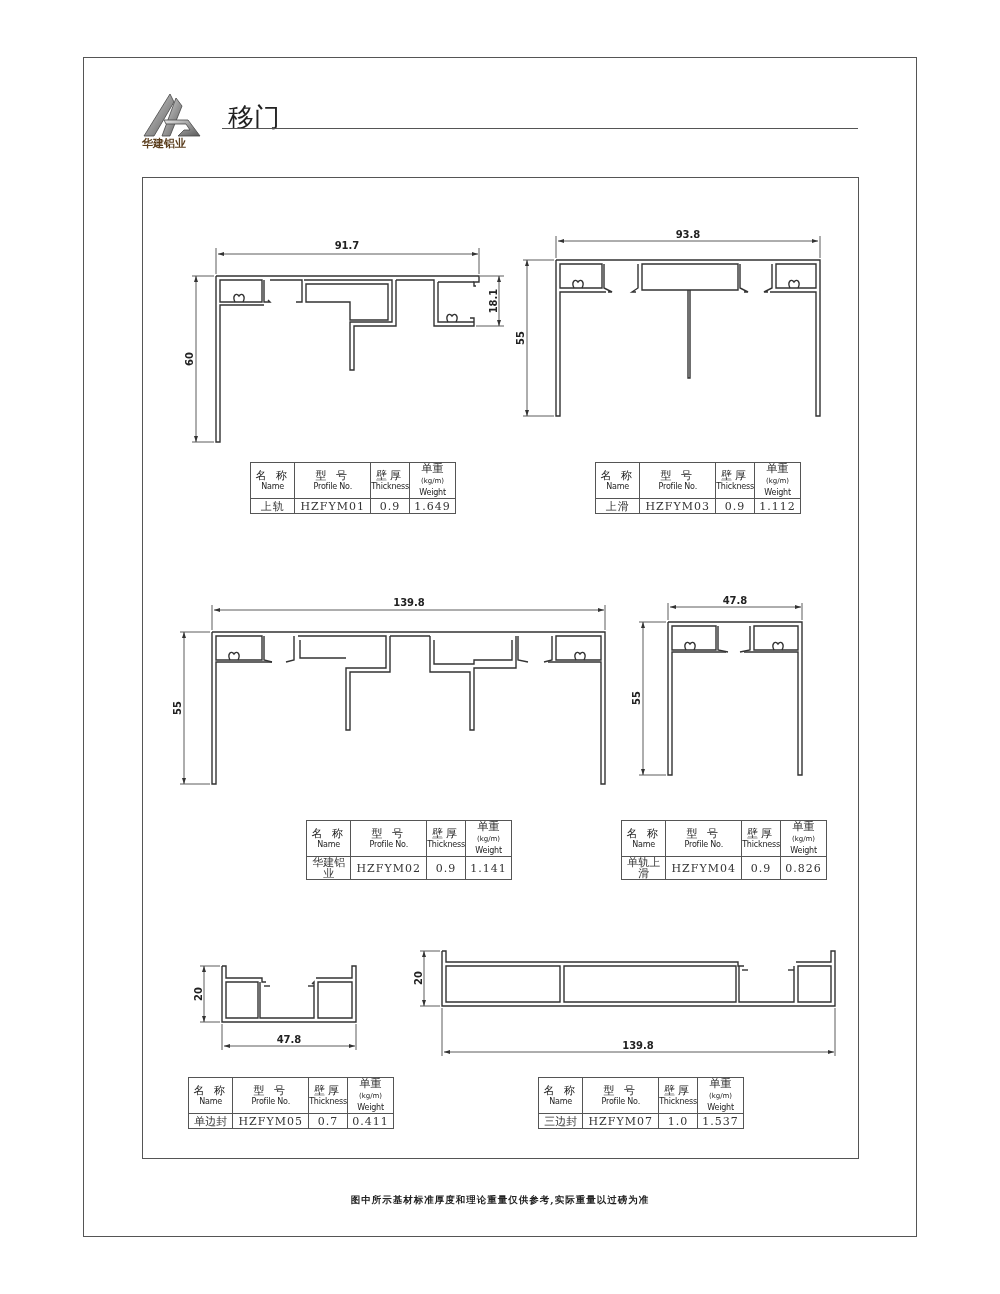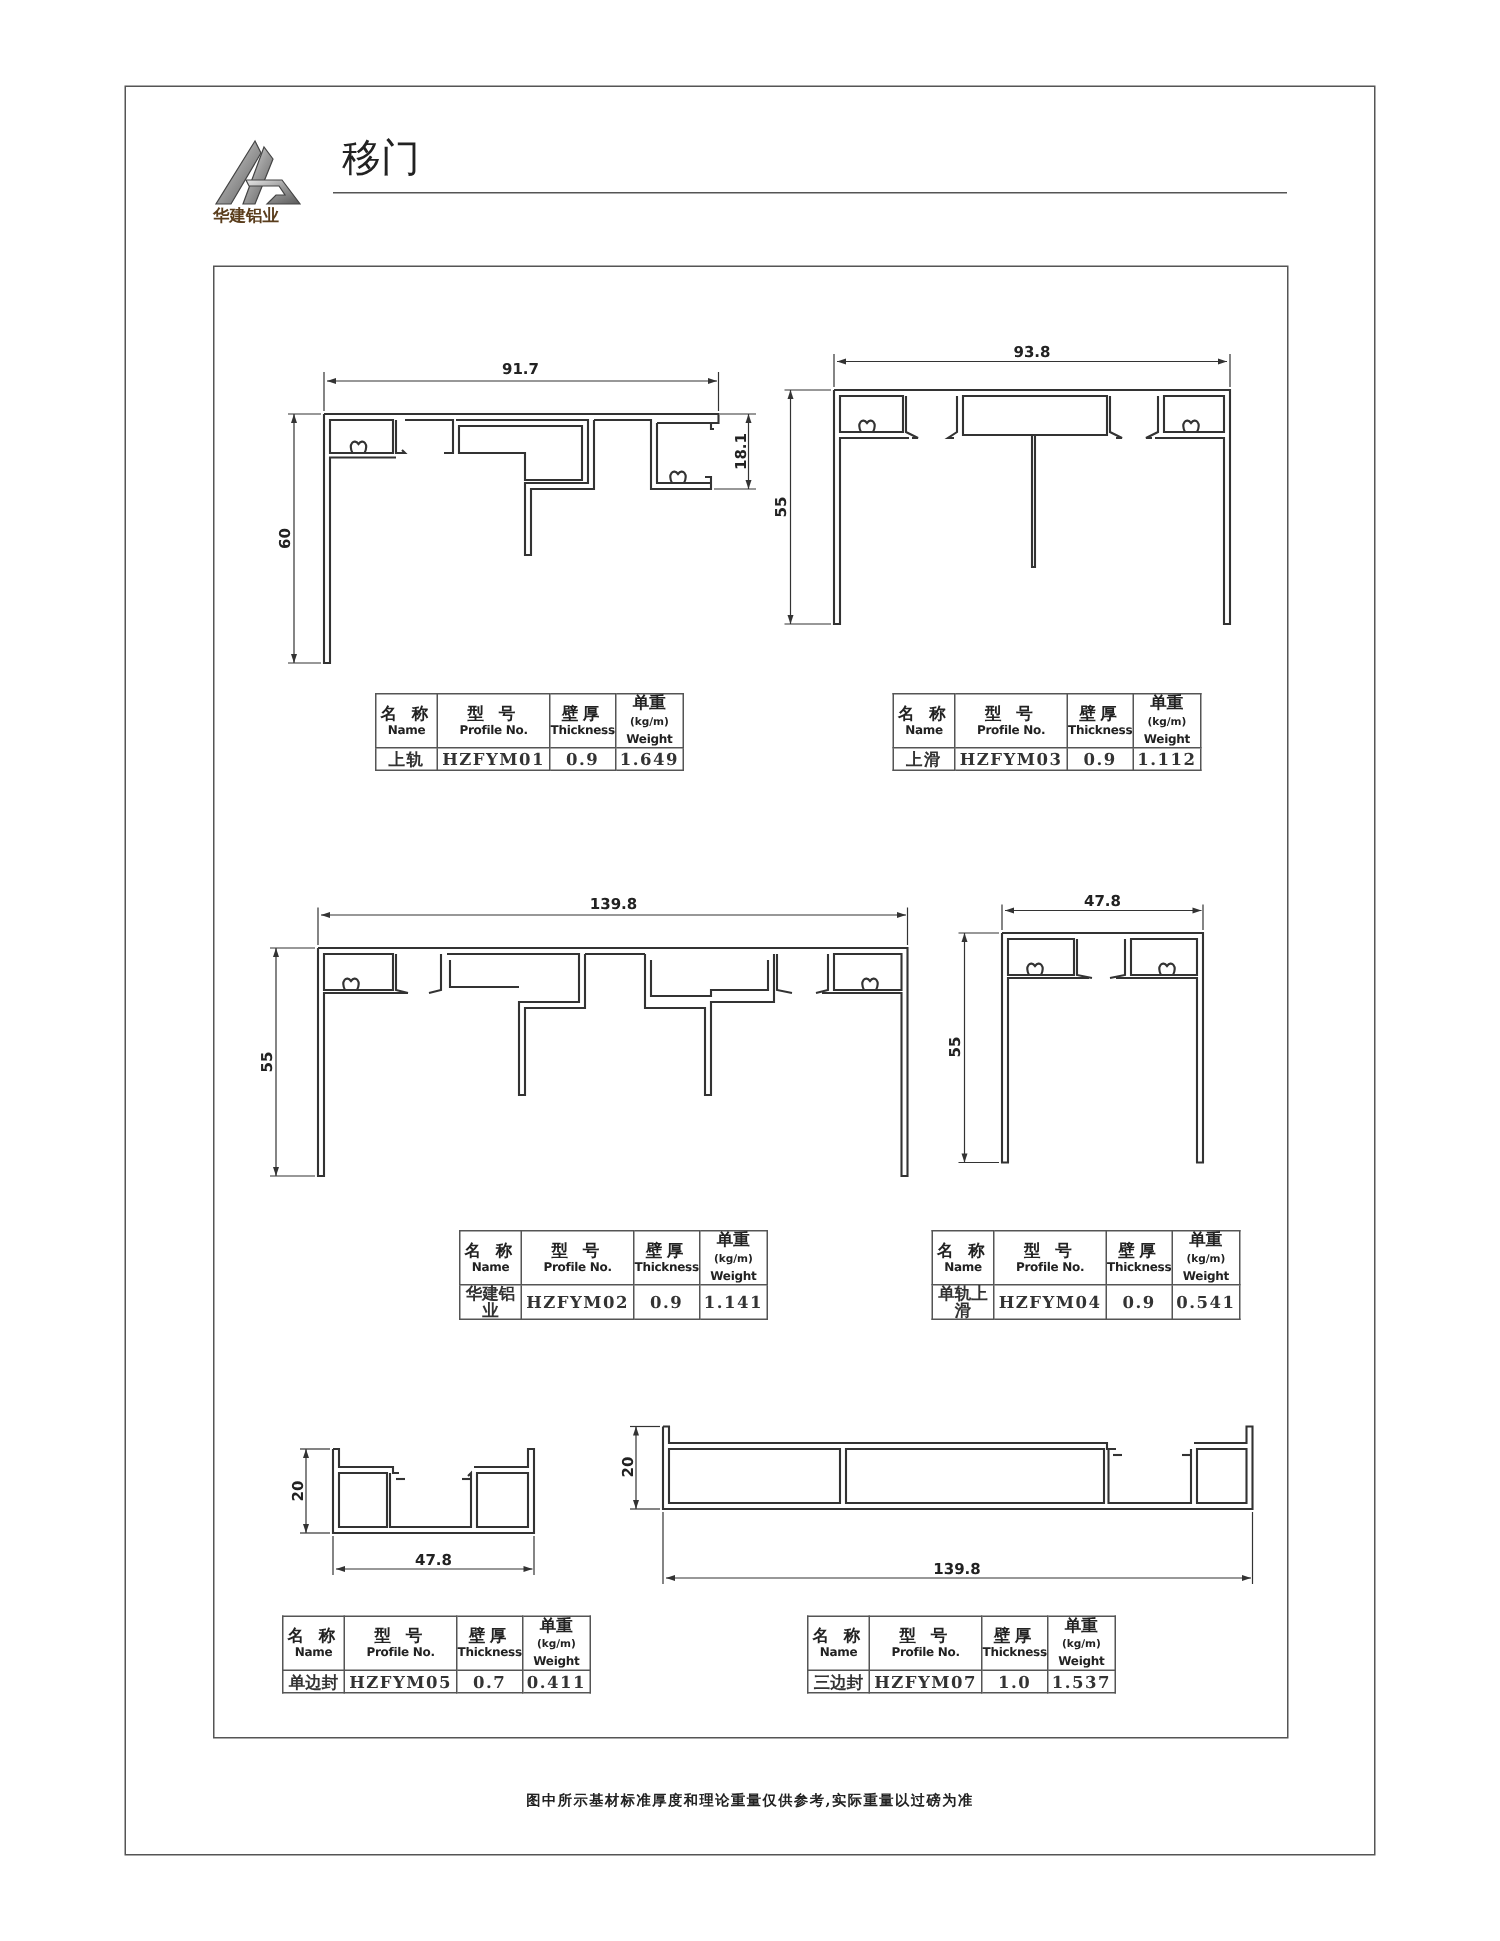--- a/index.html
+++ b/index.html
@@ -3,28 +3,28 @@
 <meta charset="utf-8">
 <style>
   html, body { margin: 0; padding: 0; background: #ffffff; }
   body { width: 1000px; height: 1294px; position: relative; overflow: hidden;
          font-family: "DejaVu Sans", sans-serif; color: #222; }
   .page-border { position: absolute; left: 83px; top: 57px; width: 834px; height: 1180px;
                  border: 1.5px solid #555; box-sizing: border-box; }
   .logo { position: absolute; left: 140px; top: 90px; width: 64px; height: 62px; }
   .logo-text { position: absolute; left: 142px; top: 136px; font-size: 11px; font-weight: bold;
                color: #5a3d1c; letter-spacing: 0px; font-family: "DejaVu Serif", serif; }
-  .title { position: absolute; left: 228px; top: 88px; font-size: 26px; color: #222;
+  .title { position: absolute; left: 228px; top: 100px; font-size: 26px; color: #222;
            font-family: "DejaVu Serif", serif; }
   .title-rule { position: absolute; left: 222px; top: 128px; width: 636px; height: 0;
                 border-top: 1.5px solid #555; }
   .inner-frame { position: absolute; left: 142px; top: 177px; width: 717px; height: 982px;
                  border: 1.5px solid #555; box-sizing: border-box; }
   .drawing { position: absolute; left: 0; top: 0; width: 1000px; height: 1294px; }
-  .spec { position: absolute; border-collapse: collapse; font-size: 10px; font-weight: bold; }
+  .spec { position: absolute; border-collapse: collapse; font-size: 10px; }
   .spec td { border: 1px solid #555; text-align: center; padding: 0; line-height: 11px; }
   .spec .hdr td { height: 27px; vertical-align: middle; }
   .spec .row td { height: 14px; font-family: "DejaVu Serif", serif; font-size: 11px; color: #333; letter-spacing: 1px; }
   .cn { display: block; font-size: 11px; letter-spacing: 3px; color: #222; }
   .en { display: block; font-size: 8px; color: #222; letter-spacing: -0.2px; }
   .cn-unit { font-size: 7px; letter-spacing: 0; }
   .footer { position: absolute; left: 0; width: 1000px; top: 1194px; text-align: center;
             font-size: 9.5px; font-weight: bold; color: #222; font-family: "DejaVu Serif", serif; letter-spacing: 1px; }
   .dim { font-family: "DejaVu Sans", sans-serif; font-size: 10px; font-weight: bold; fill: #222; }
 </style>
@@ -330,21 +330,21 @@
         </td>
     <td style="width:46px">
           <span class="cn" style="letter-spacing:0"><span>单重</span><span class="cn-unit">(kg/m)</span></span>
           <span class="en">Weight</span>
         </td>
   </tr>
   <tr class="row">
     <td style="letter-spacing:0">单轨上滑</td>
     <td>HZFYM04</td>
     <td>0.9</td>
-    <td>0.541</td>
+    <td>0.826</td>
   </tr>
 </tbody>
   </table>
 
 <table class="spec" style="left:188px; top:1077px; width:206px;">
   <tbody>
       <tr class="hdr">
     <td style="width:46px">
           <span class="cn">名 称</span>
           <span class="en">Name</span>

